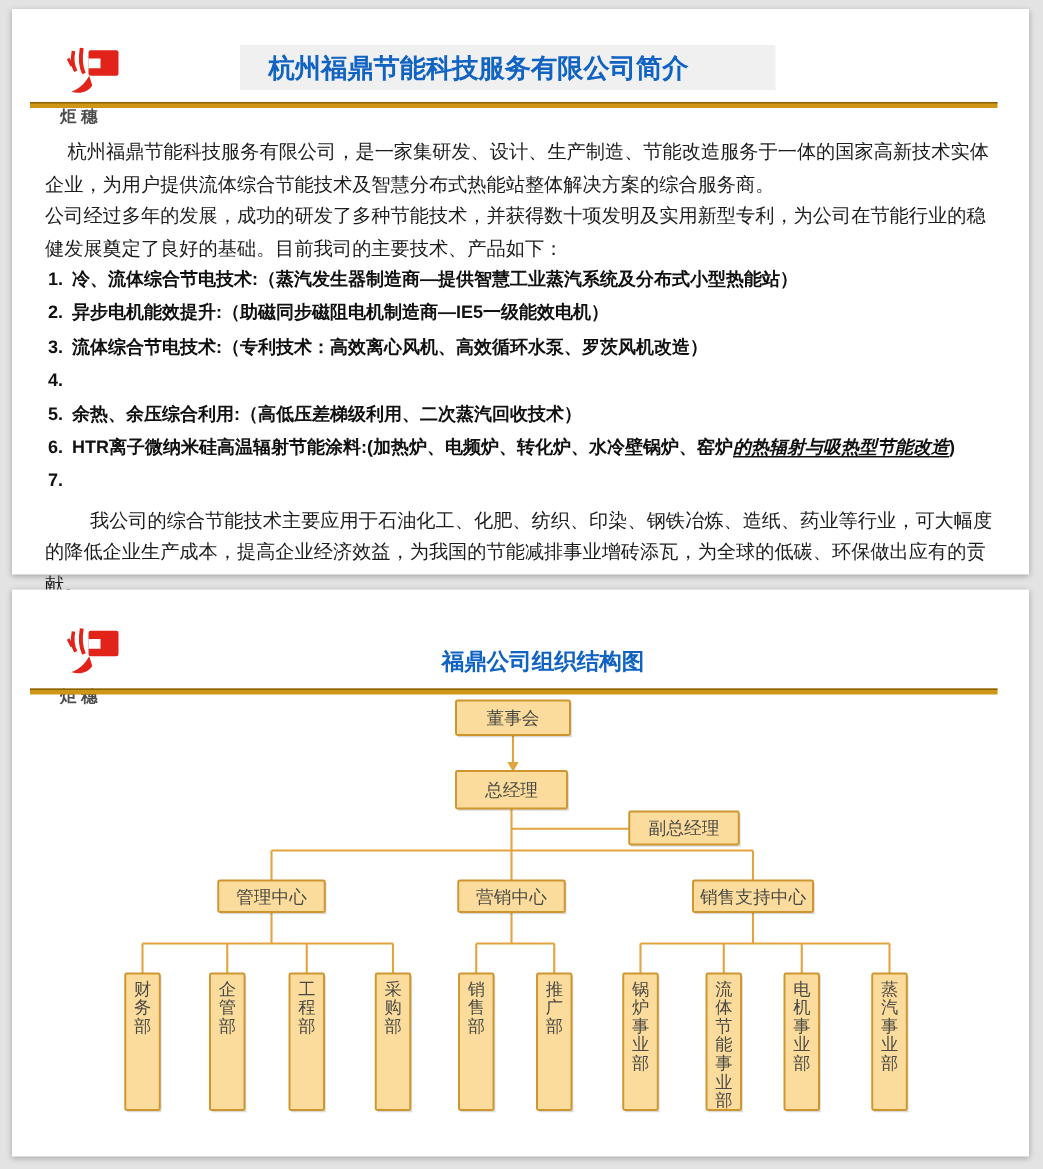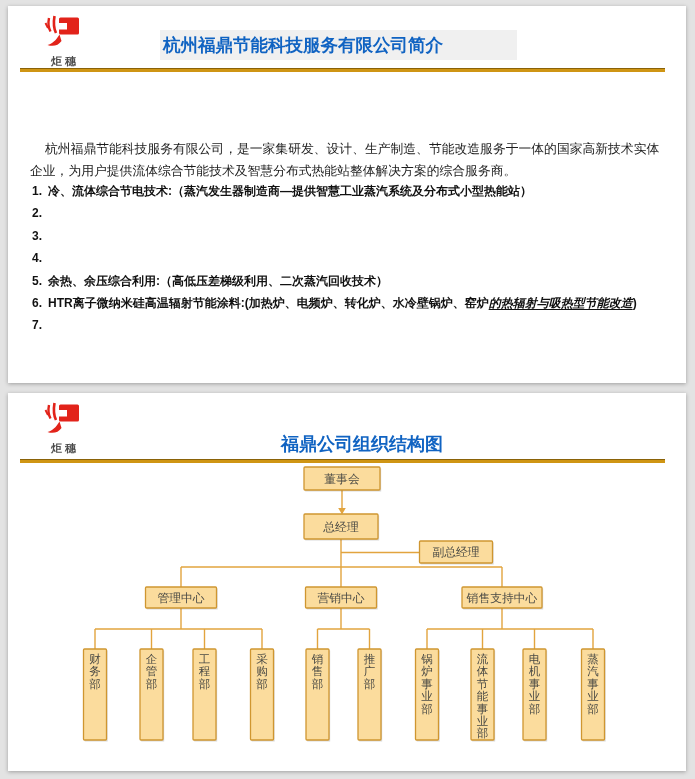--- a/index.html
+++ b/index.html
@@ -6,48 +6,48 @@
   html,body { width:695px; }
   body { font-family:"Liberation Sans","DejaVu Sans",sans-serif; background:#e3e3e3; }
   .page { position:relative; width:695px; height:779px; background:#e3e3e3; overflow:hidden; }
 
   .card { position:absolute; left:8px; width:678px; background:#ffffff;
           box-shadow:0 1px 4px rgba(0,0,0,.30); }
   .card1 { top:6px;  height:377px; }
   .card2 { top:393px; height:378px; }
 
   
-  .logo { position:absolute; left:28px; top:8px; width:54px;text-align:center; }
+  .logo { position:absolute; left:28px; top:24px; width:54px; }
   .logo svg { display:block; margin-left:6px; }
   .logo-text { margin-top:2px; font-size:11px; font-weight:bold; color:#4d4d4d;
                letter-spacing:3px; padding-left:4px; }
 
   
   .title-band { position:absolute; left:152px; top:24px; width:357px; height:30px;
-                background:#f0f0f0; line-height:30px; padding-left:3px;
+                background:#f0f0f0; line-height:30px; padding-left:19px;
                 font-size:17.5px; font-weight:bold; color:#1063c2; white-space:nowrap; }
   .gold-rule { position:absolute; left:12px; right:21px; height:4px;
                background:#cf9514; border-top:1px solid #8a6208; }
   .card1 .gold-rule { top:62px; }
   .card2 .gold-rule { top:66px; }
 
   
   .body-text { position:absolute; left:22px; right:22px; top:84px;
-               font-size:12.8px; line-height:21.5px; color:#1c1c1c;margin-top:48px; }
+               font-size:12.8px; line-height:21.5px; color:#1c1c1c; }
   .body-text p.p1 { text-indent:15px; }
   .body-text p.p3 { text-indent:30px; }
   .tech-list { margin-top:3px; }
   .tech-list .li { display:flex; font-weight:bold; font-size:12px;
                    line-height:15.8px; margin-bottom:6.6px; color:#111; }
   .tech-list .n { flex:none; width:18px; padding-left:2px; }
   .tech-list u { text-underline-offset:2px;font-style:italic; }
 
   
   .title2 { position:absolute; left:0; right:0; top:39px; text-align:center;
-            font-size:18px; font-weight:bold; color:#1063c2;padding-left:30px; }
+            font-size:15px; font-weight:bold; color:#1063c2;padding-left:30px; }
 
   
   #org { position:absolute; left:0; top:72px; }
   #org text { font-family:"Liberation Sans","DejaVu Sans",sans-serif; }
 </style>
 </head>
 <body>
 
 <div class="page">
 
@@ -66,46 +66,50 @@
     </div>
 
     <div class="title-band">
       <span>杭州福鼎节能科技服务有限公司简介</span>
     </div>
 
     <div class="gold-rule"></div>
 
     <div class="body-text">
       <p class="p1">杭州福鼎节能科技服务有限公司，是一家集研发、设计、生产制造、节能改造服务于一体的国家高新技术实体企业，为用户提供流体综合节能技术及智慧分布式热能站整体解决方案的综合服务商。</p>
+      <p class="p2">公司经过多年的发展，成功的研发了多种节能技术，并获得数十项发明及实用新型专利，为公司在节能行业的稳健发展奠定了良好的基础。目前我司的主要技术、产品如下：</p>
       <div class="tech-list" id="tech-list">
           <div class="li">
             <span class="n">1.</span>
             <span>冷、流体综合节电技术:（蒸汽发生器制造商—提供智慧工业蒸汽系统及分布式小型热能站）</span>
           </div>
           <div class="li">
             <span class="n">2.</span>
+            <span>异步电机能效提升:（助磁同步磁阻电机制造商—IE5一级能效电机）</span>
           </div>
           <div class="li">
             <span class="n">3.</span>
+            <span>流体综合节电技术:（专利技术：高效离心风机、高效循环水泵、罗茨风机改造）</span>
           </div>
           <div class="li">
             <span class="n">4.</span>
           </div>
           <div class="li">
             <span class="n">5.</span>
             <span>余热、余压综合利用:（高低压差梯级利用、二次蒸汽回收技术）</span>
           </div>
           <div class="li">
             <span class="n">6.</span>
             <span>HTR离子微纳米硅高温辐射节能涂料:(加热炉、电频炉、转化炉、水冷壁锅炉、窑炉<u>的热辐射与吸热型节能改造</u>)</span>
           </div>
           <div class="li">
             <span class="n">7.</span>
           </div>
         </div>
+      <p class="p3">我公司的综合节能技术主要应用于石油化工、化肥、纺织、印染、钢铁冶炼、造纸、药业等行业，可大幅度的降低企业生产成本，提高企业经济效益，为我国的节能减排事业增砖添瓦，为全球的低碳、环保做出应有的贡献。</p>
     </div>
   </section>
 
   <section class="card card2">
 
     <div class="logo">
       <svg width="44" height="38" viewBox="0 0 44 38">
         <path d="M7 4 C6 9 6 13 8.5 17.5" stroke="#e2231a" stroke-width="2.4" fill="none"></path>
         <path d="M12.5 2 C11.5 8 11.5 14 14 19" stroke="#e2231a" stroke-width="2.6" fill="none"></path>
         <path d="M3.5 9 L6 14" stroke="#e2231a" stroke-width="2" fill="none"></path>

